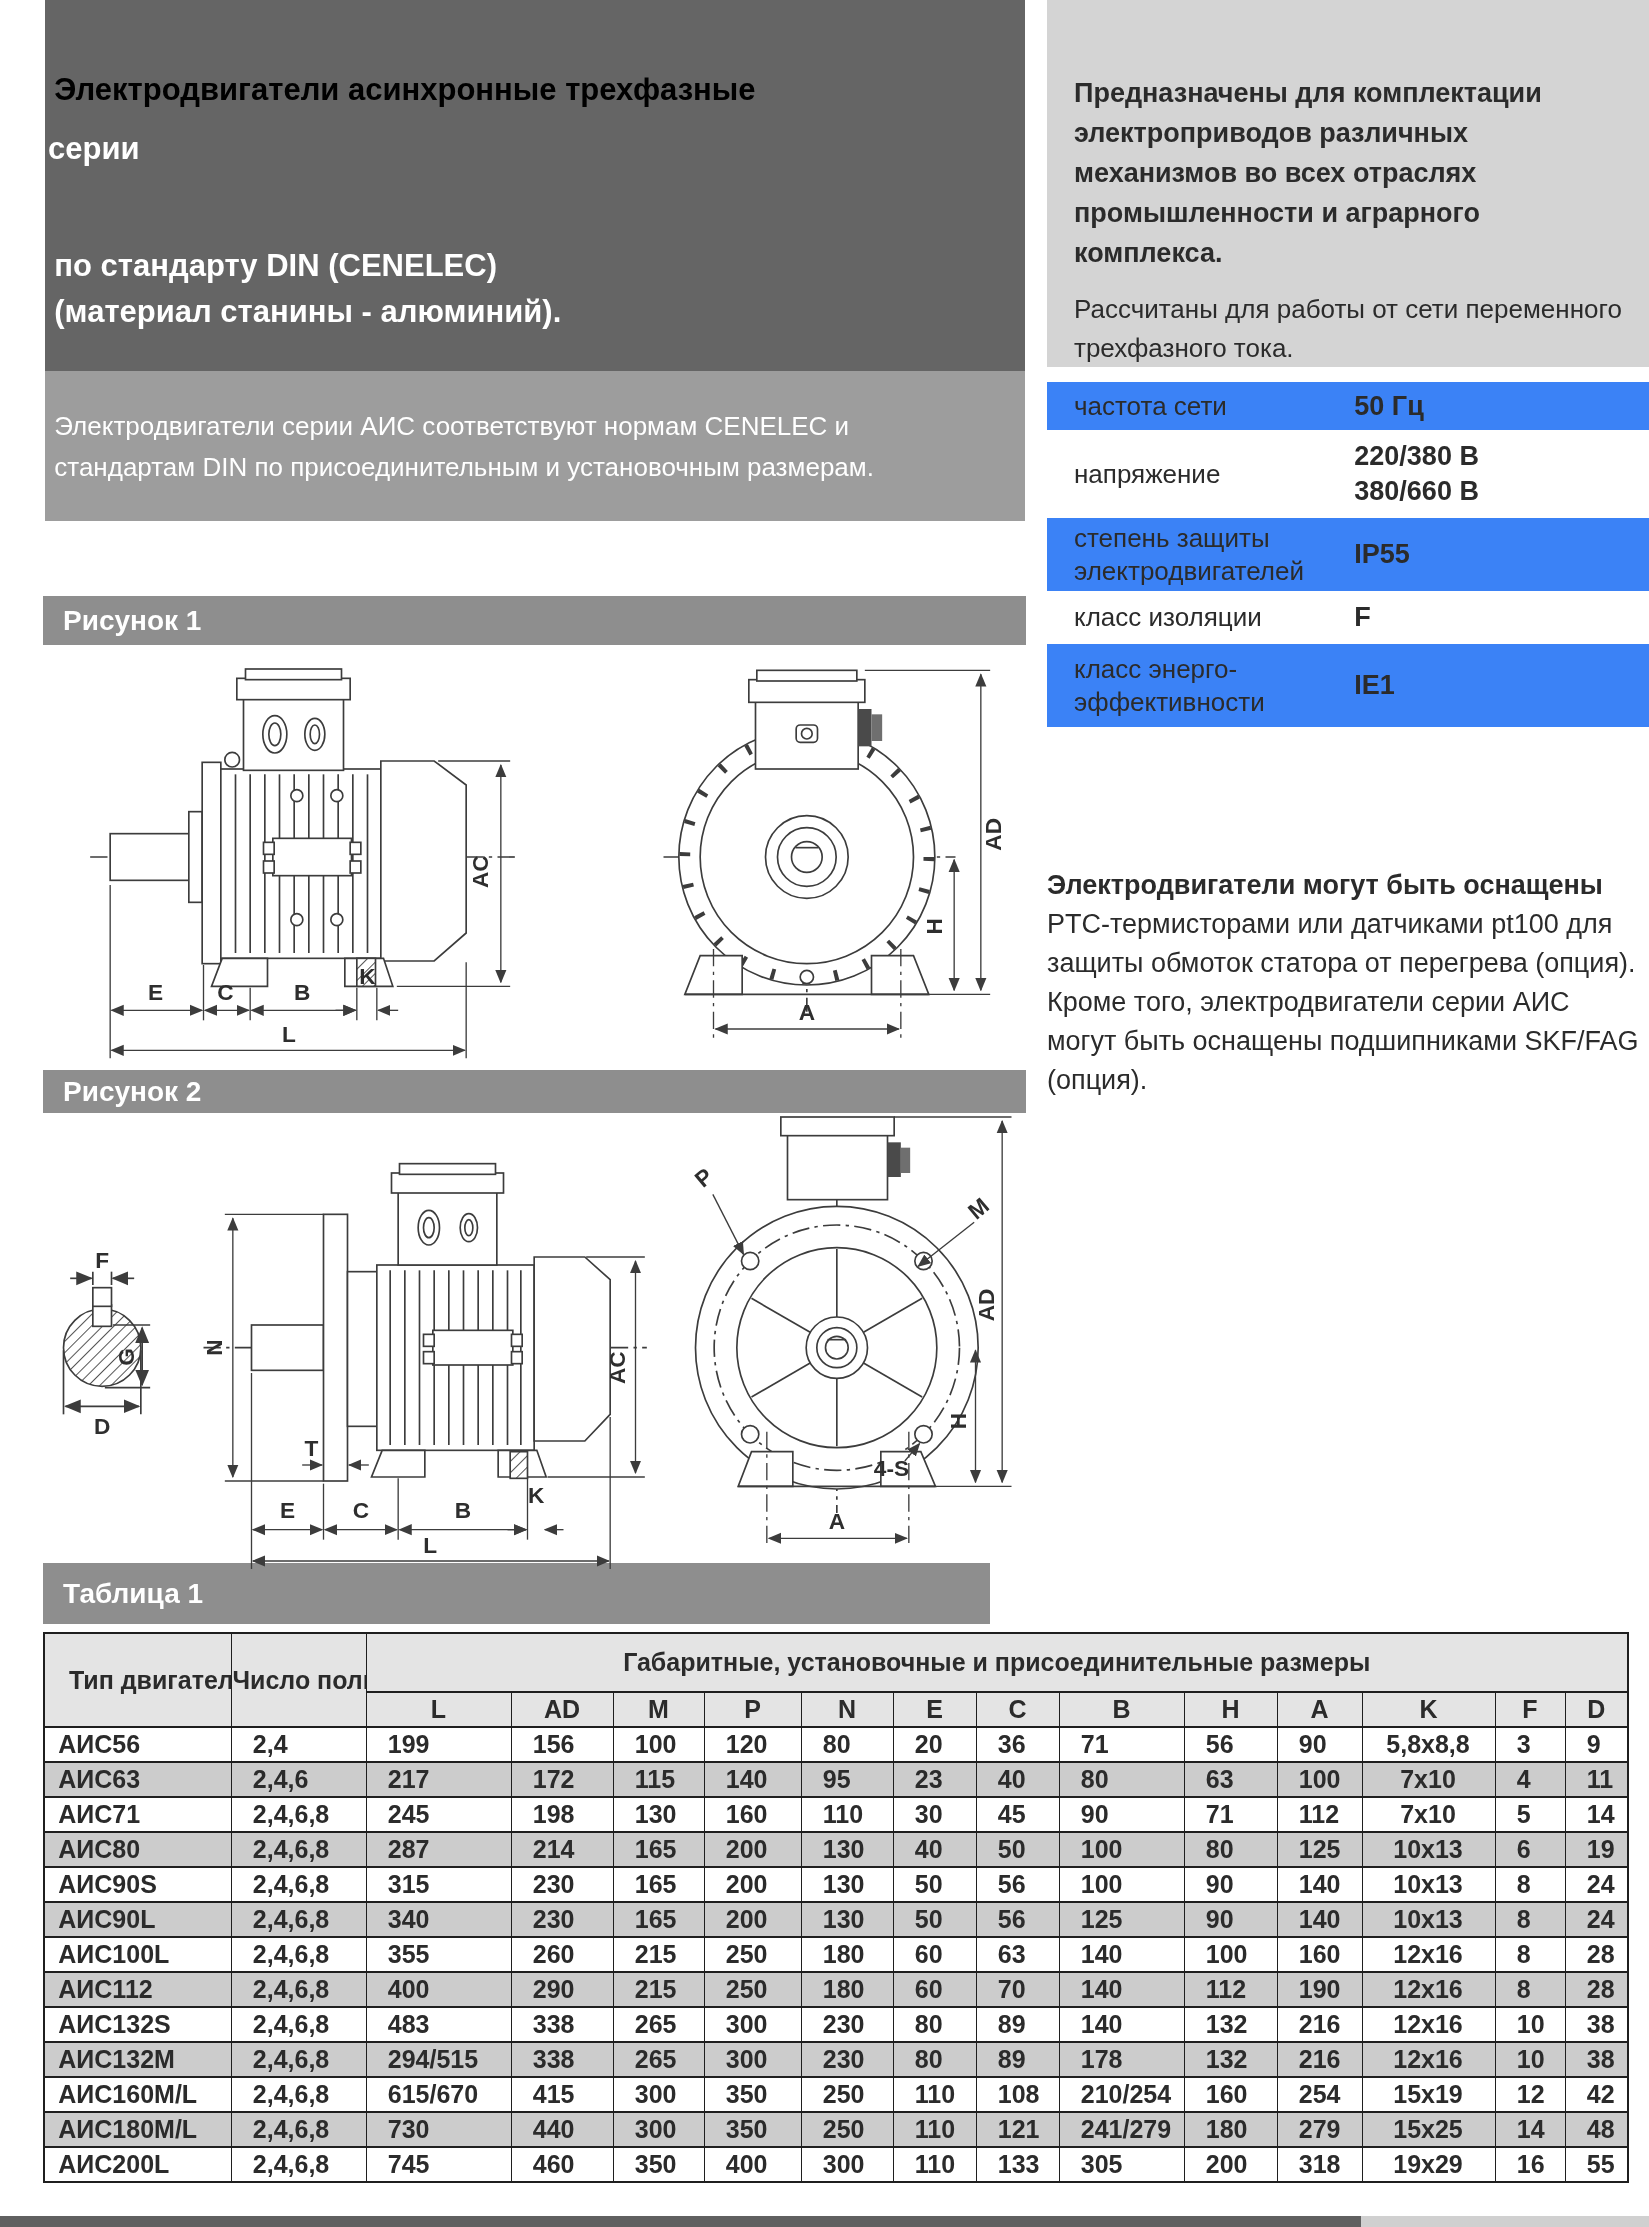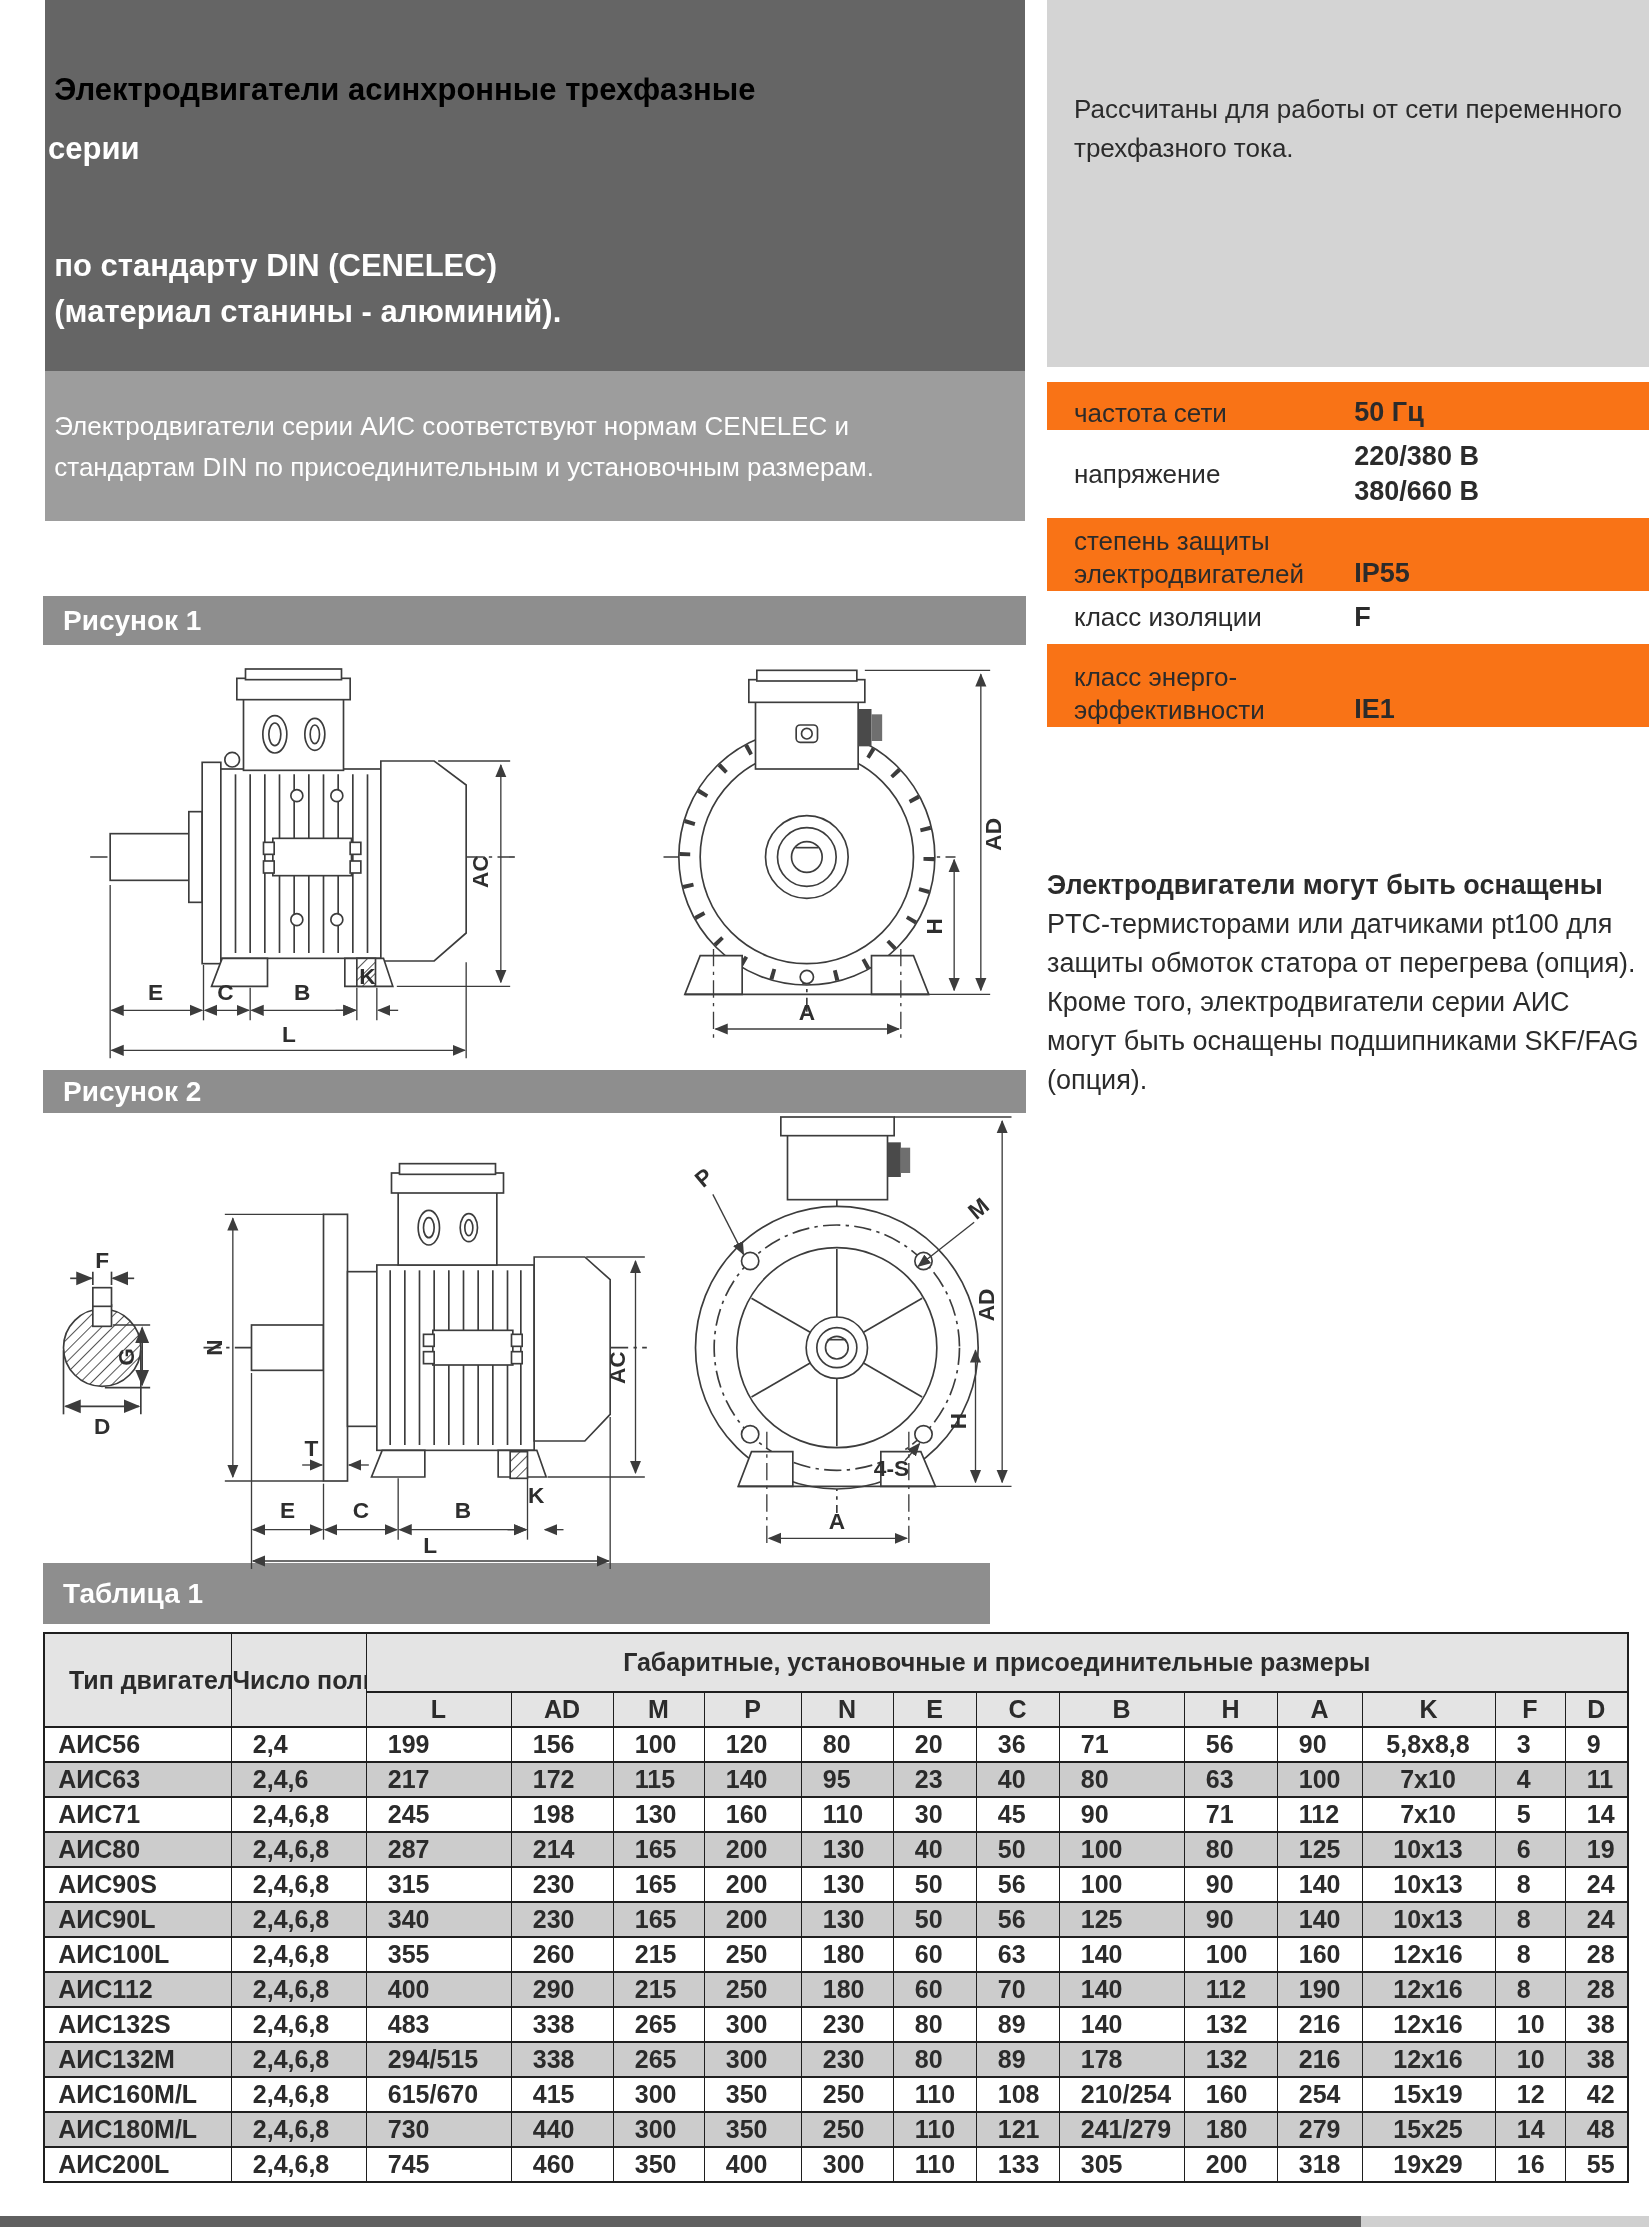--- a/index.html
+++ b/index.html
@@ -24,21 +24,21 @@
   #bar-fig2{top:1070px;width:983px;height:43px;}
   #bar-table{top:1563px;width:947px;height:61px;}
 
   
   .panel{position:absolute;left:1047px;top:0;width:602px;height:367px;background:#d4d4d4;box-sizing:border-box;
          padding:73px 27px 0 27px;}
   .panel .b{font-size:27px;font-weight:bold;line-height:40px;margin:0;}
   .panel .r{font-size:26px;line-height:39px;margin:17.3px 0 0 0;}
 
   .spec-row{position:absolute;left:1047px;width:602px;display:flex;align-items:center;box-sizing:border-box;}
-  .spec-row.shaded{background:#f97316;align-items:flex-end;}
+  .spec-row.shaded{background:#3b82f6;}
   .spec-label{width:267px;padding-left:27px;font-size:26px;line-height:33px;white-space:pre-line;}
   .spec-value{padding-left:13.3px;font-size:27px;font-weight:bold;line-height:35px;white-space:pre-line;}
 
   .opts{position:absolute;left:1047px;top:866px;width:592px;font-size:27px;line-height:39px;}
   .opts p{margin:0;}
   .opts .lead{font-weight:bold;}
 
   
   .fig{position:absolute;left:43px;}
   #fig1{top:637px;width:983px;height:430px;}
@@ -76,20 +76,21 @@
       <span class="pre">серии</span>&nbsp;
     </div>
     <div class="hdr-sub1">по стандарту DIN (CENELEC)</div>
     <div class="hdr-sub2">(материал станины - алюминий).</div>
   </div>
   <div class="hdr-light">
     <div class="hdr-note">Электродвигатели серии АИС соответствуют нормам CENELEC и стандартам DIN по присоединительным и установочным размерам.</div>
   </div>
 
   <div class="panel">
+    <p class="b">Предназначены для комплектации электроприводов различных механизмов во всех отраслях промышленности и аграрного комплекса.</p>
     <p class="r">Рассчитаны для работы от сети переменного трехфазного тока.</p>
   </div>
 
   <div class="spec-row shaded" style="top:382px;height:48px;">
     <div class="spec-label">частота сети</div>
     <div class="spec-value">50 Гц</div>
   </div>
   <div class="spec-row" style="top:430px;height:88px;">
     <div class="spec-label">напряжение</div>
     <div class="spec-value">220/380 В

